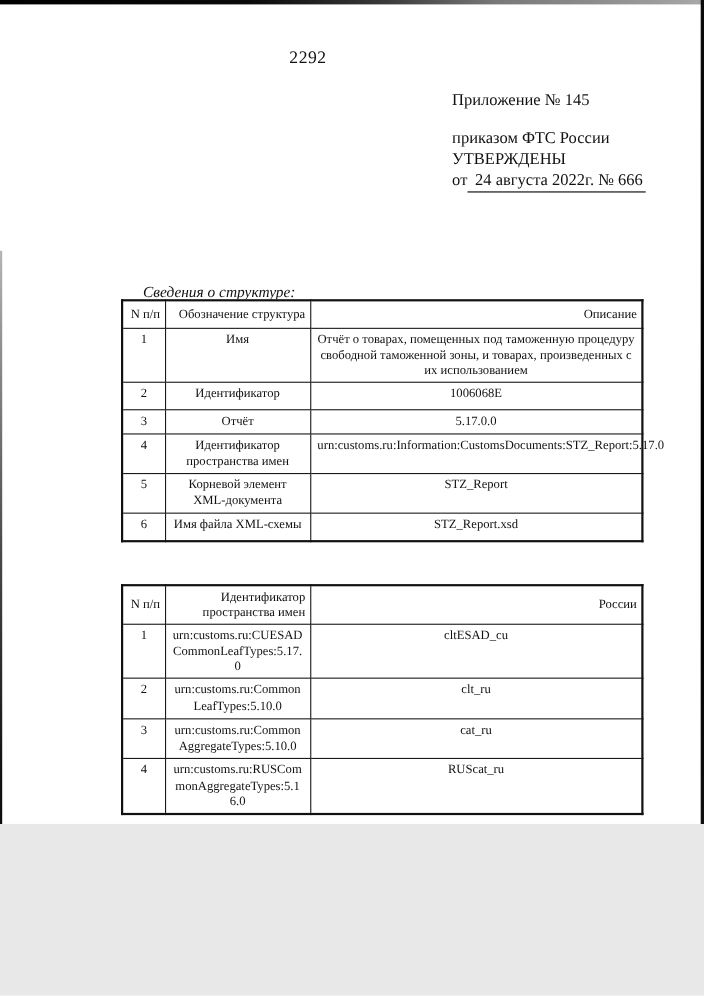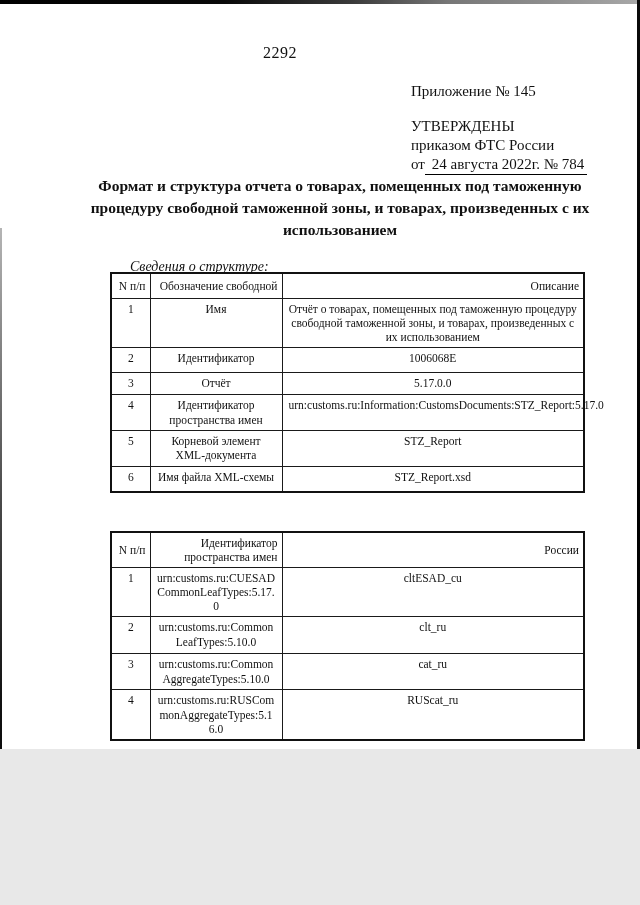--- a/index.html
+++ b/index.html
@@ -115,39 +115,38 @@
 
   <div class="edge edge-top"></div>
   <div class="edge edge-right"></div>
   <div class="edge edge-left"></div>
   <div class="edge edge-bottom"></div>
 
   <div class="page-number">2292</div>
 
   <div class="approval-block">
     <div class="approval-appendix">Приложение № 145</div>
+    <div>приказом ФТС России</div>
     <div>УТВЕРЖДЕНЫ</div>
-    <div>приказом ФТС России</div>
-    <div><span>от</span><span class="order-underlined">24 августа 2022г. № 784</span></div>
+    <div><span>от</span><span class="order-underlined">24 августа 2022г. № 666</span></div>
   </div>
 
-  <h1 class="doc-title">Формат и структура отчета о товарах, помещенных под таможенную процедуру свободной таможенной зоны, и товарах, произведенных с их использованием</h1>
 
   <p class="intro intro-structure">Сведения о структуре:</p>
 
   <table class="tbl tbl-structure">
     <colgroup>
         <col class="c0">
         <col class="c1">
         <col class="c2">
       </colgroup>
   <thead>
         <tr>
           <th>N п/п</th>
-          <th>Обозначение свободной</th>
+          <th>Обозначение структура</th>
           <th>Описание</th>
         </tr>
       </thead>
       <tbody>
         <tr>
           <td class="col0">1</td>
           <td class="col1">Имя</td>
           <td class="col2">Отчёт о товарах, помещенных под таможенную процедуру свободной таможенной зоны, и товарах, произведенных с их использованием</td>
         </tr>
         <tr>

